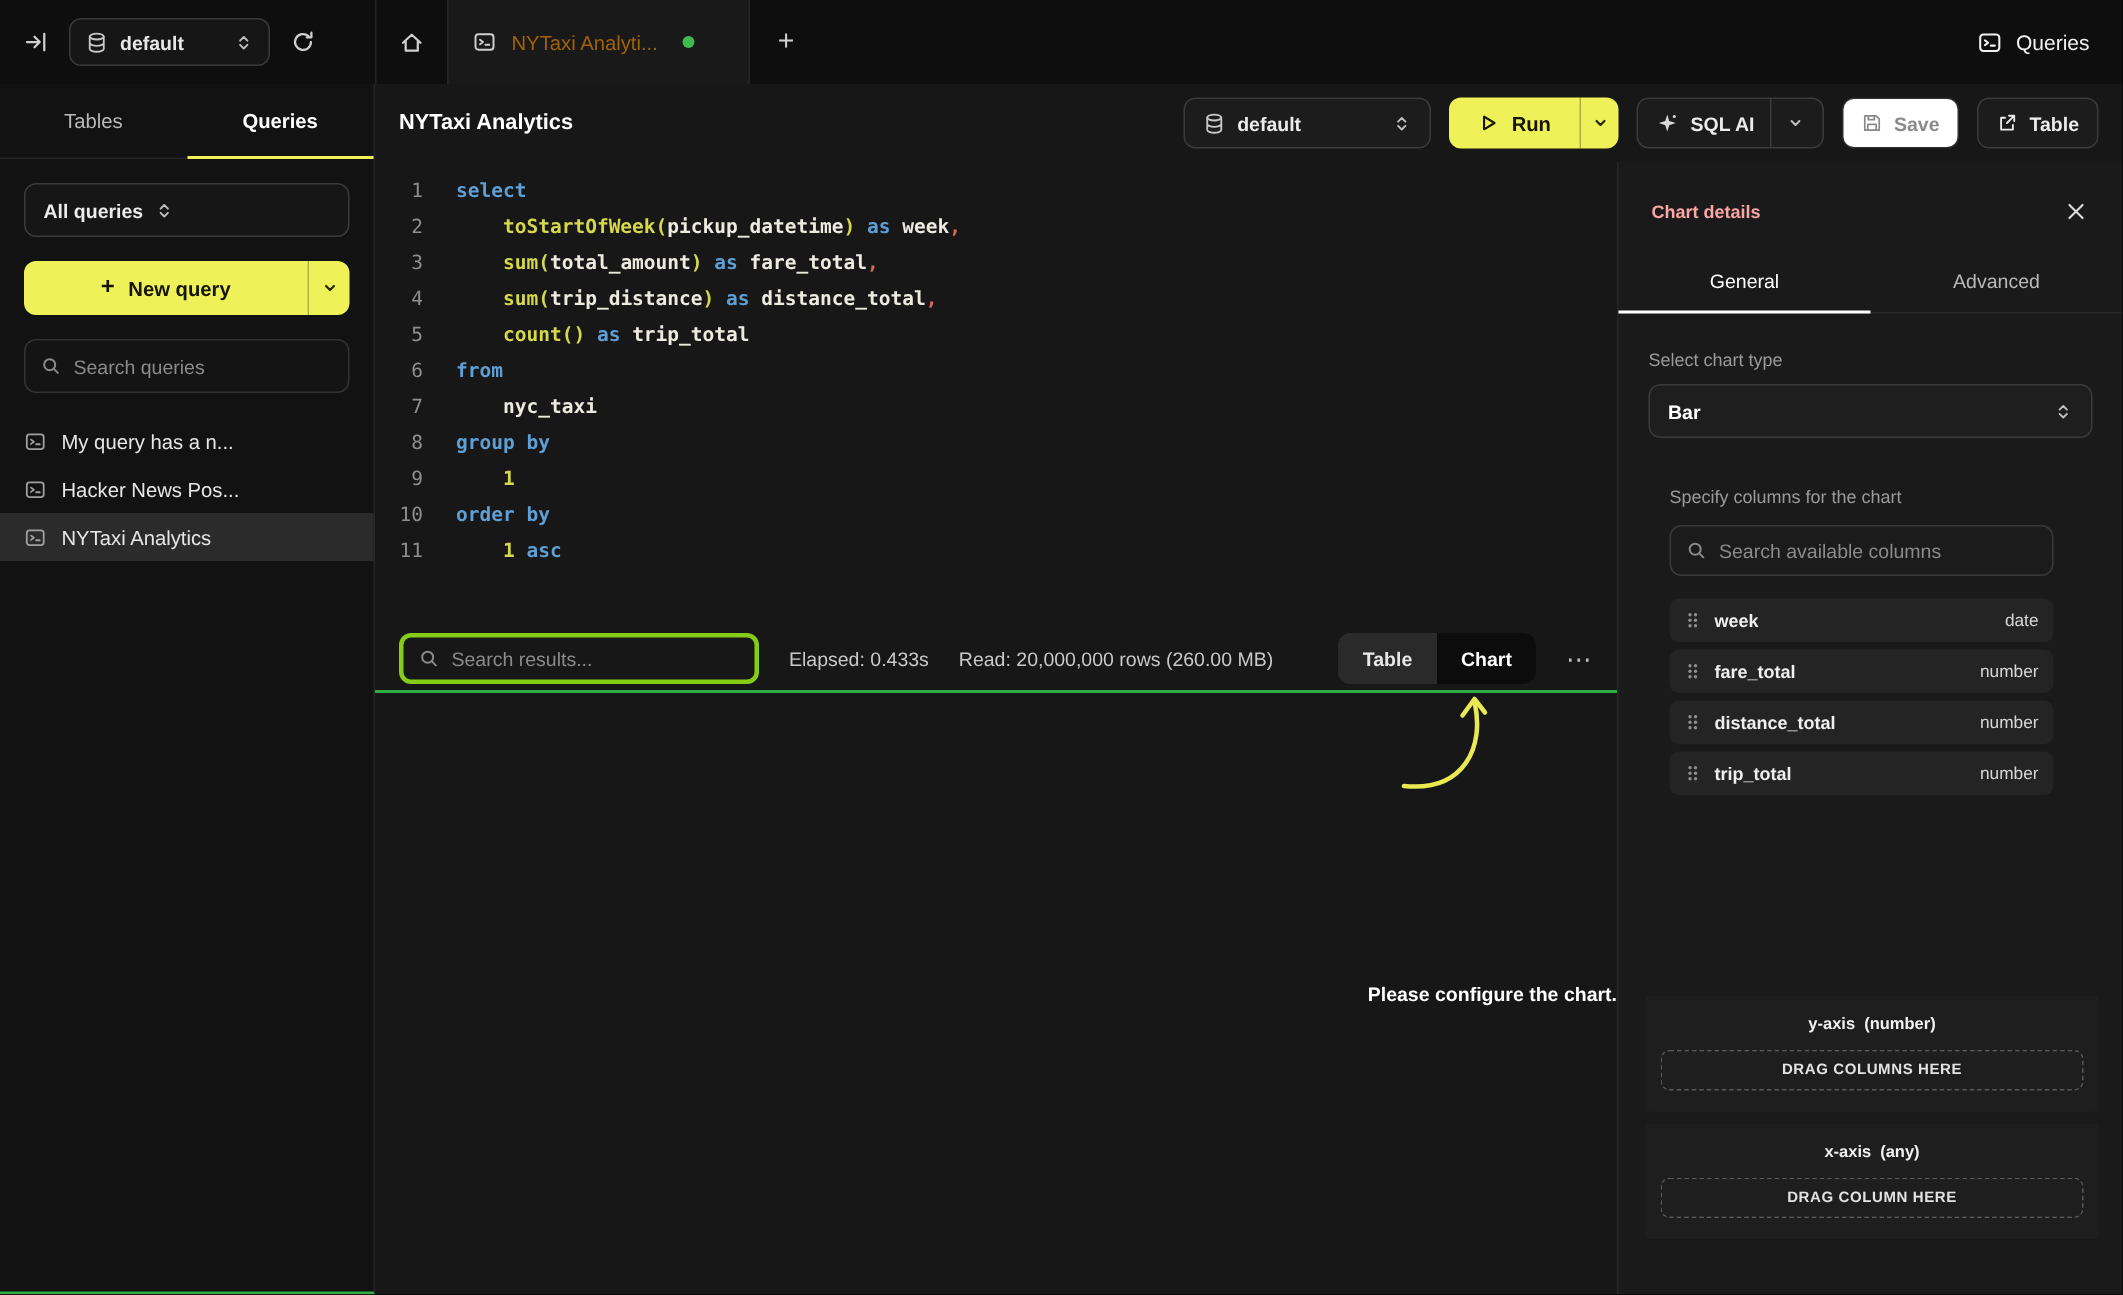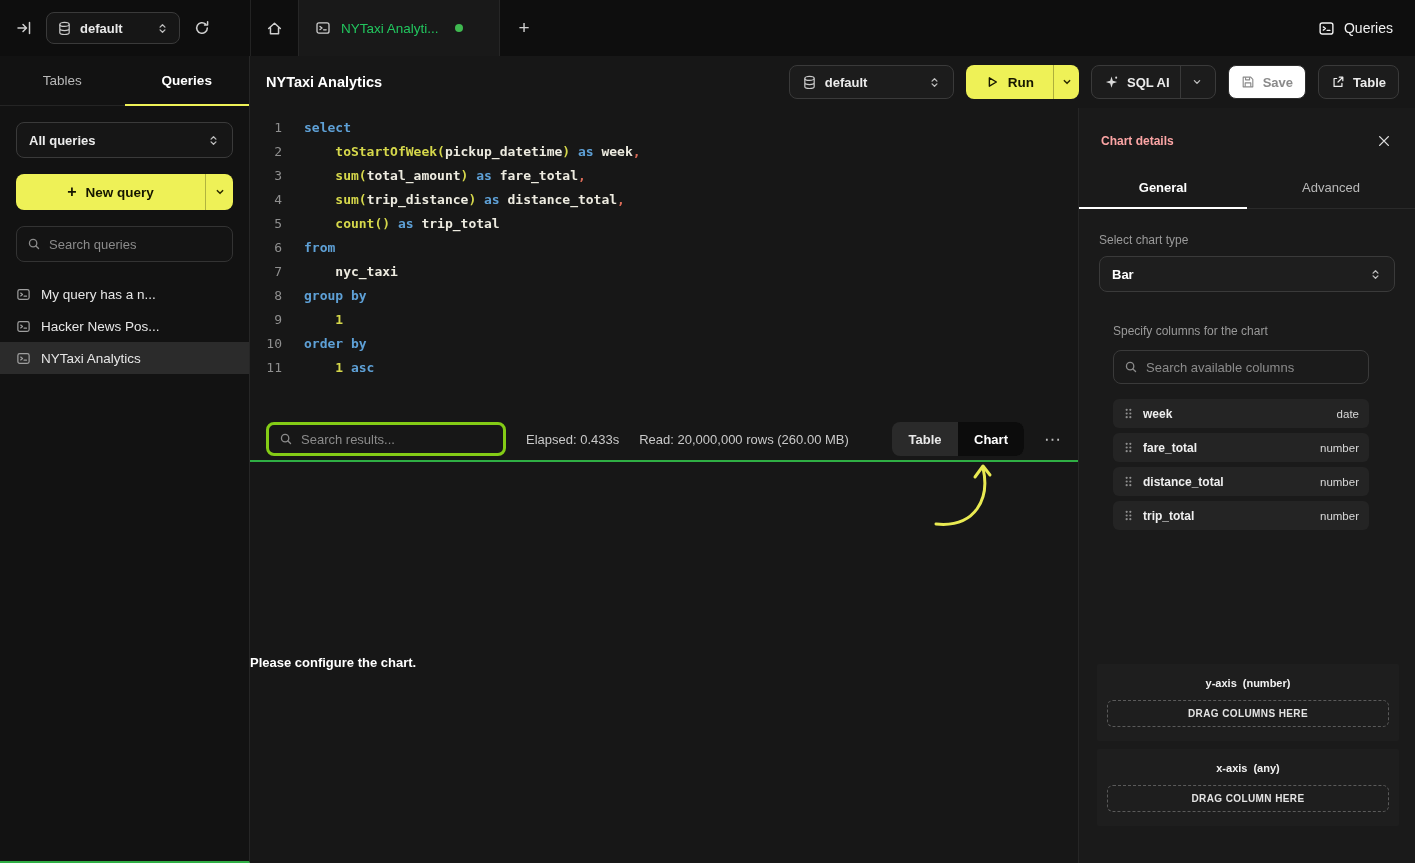--- a/index.html
+++ b/index.html
@@ -9,32 +9,32 @@
   .ic{display:block;flex:none}
 
   
   .topbar{position:absolute;left:0;top:0;right:0;height:56px;background:#0e0e0e;display:flex;align-items:stretch}
   .tb-left{width:250px;flex:none;display:flex;align-items:center;gap:14px;padding:0 16px}
   .db-pill{display:flex;align-items:center;gap:8px;height:32px;padding:0 10px;border:1px solid #3a3a3a;border-radius:8px;background:#161616;font-size:13px;font-weight:600;color:#e8e8e8;min-width:134px}
   .db-pill .lbl{flex:1}
   .icon-btn{color:#cfcfcf;display:flex;align-items:center;justify-content:center}
   .tabstrip{flex:1;display:flex;align-items:stretch;border-left:1px solid #232323}
   .tab-home{width:47px;display:flex;align-items:center;justify-content:center;color:#cfcfcf}
-  .tab-active{display:flex;align-items:center;gap:10px;padding:0 16px;min-width:202px;background:#191919;border-left:1px solid #262626;border-right:1px solid #262626;font-size:13.5px;color:#22c55e}
+  .tab-active{display:flex;align-items:center;gap:10px;padding:0 16px;min-width:202px;background:#191919;border-left:1px solid #262626;border-right:1px solid #262626;font-size:13.5px;color:#a16207}
   .green-dot{width:8px;height:8px;border-radius:50%;background:#3fb950;margin-left:6px}
   .tab-plus{width:48px;display:flex;align-items:center;justify-content:center;color:#cfcfcf;font-size:19px}
   .tb-right{margin-left:auto;display:flex;align-items:center;gap:9px;padding:0 22px;font-size:14px;color:#f0f0f0}
 
   
   .sidebar{position:absolute;left:0;top:56px;width:250px;bottom:0;background:#121212;border-right:1px solid #262626;border-bottom:2px solid #2fae44}
   .side-tabs{display:flex;height:50px;border-bottom:1px solid #242424}
   .side-tab{flex:1;display:flex;align-items:center;justify-content:center;font-size:13.5px;color:#b9b9b9;position:relative;cursor:pointer}
   .side-tab.active{color:#fff;font-weight:700}
   .side-tab.active::after{content:"";position:absolute;left:0;right:0;bottom:-1px;height:2px;background:#eef157}
-  .side-select{margin:16px;height:36px;display:flex;align-items:center;justify-content:space-between;gap:8px;padding:0 12px;border:1px solid #3a3a3a;border-radius:8px;background:#161616;font-size:13px;font-weight:600}
+  .side-select{margin:16px;height:36px;display:flex;align-items:center;justify-content:flex-start;gap:8px;padding:0 12px;border:1px solid #3a3a3a;border-radius:8px;background:#161616;font-size:13px;font-weight:600}
   .new-query{margin:10px 16px 0;height:36px;border-radius:8px;background:#eef157;color:#151500;display:flex;overflow:hidden;font-weight:700;font-size:13.5px;cursor:pointer}
   .nq-main{flex:1;display:flex;align-items:center;justify-content:center;gap:9px}
   .nq-plus{font-size:16px;font-weight:700}
   .nq-caret{width:28px;border-left:1px solid rgba(21,21,0,.28);display:flex;align-items:center;justify-content:center}
   .side-search{margin:16px;height:36px;border:1px solid #333;border-radius:8px;display:flex;align-items:center;gap:8px;padding:0 10px;background:#141414;color:#8b8b8b}
   input{background:transparent;border:0;outline:none;color:#e8e8e8;font:inherit;font-size:13px;width:100%}
   ::placeholder{color:#8b8b8b}
   .qlist{margin-top:4px}
   .qitem{height:32px;display:flex;align-items:center;gap:10px;padding:0 16px;font-size:13.5px;color:#e6e6e6;cursor:pointer}
   .qitem .ic{color:#9f9f9f}
@@ -69,32 +69,32 @@
   
   .results-bar{position:absolute;left:250px;top:418px;width:828px;height:42px;display:flex;align-items:center;gap:20px;padding:0 16px}
   .search-results{width:240px;height:34px;border:3px solid #84cc16;border-radius:8px;display:flex;align-items:center;gap:8px;padding:0 10px;background:transparent;color:#8b8b8b;flex:none}
   .meta{font-size:13px;color:#c9c9c9;white-space:nowrap}
   .segment{margin-left:auto;display:flex;height:34px;border-radius:8px;overflow:hidden;background:#2a2a2a;flex:none}
   .seg{width:66px;display:flex;align-items:center;justify-content:center;font-size:13px;font-weight:600;color:#e8e8e8;cursor:pointer}
   .seg.active{background:#0c0c0c;color:#fff}
   .more-dots{color:#bdbdbd;font-size:17px;letter-spacing:1px;cursor:pointer;flex:none}
 
   
-  .chart-area{position:absolute;left:250px;top:460px;width:828px;bottom:0;border-top:2px solid #2fae44;background:#171717;display:flex;align-items:center;justify-content:flex-start}
+  .chart-area{position:absolute;left:250px;top:460px;width:828px;bottom:0;border-top:2px solid #2fae44;background:#171717;display:flex;align-items:center;justify-content:flex-end}
   .chart-msg{font-size:13px;font-weight:700;color:#fff}
   .arrow{position:absolute;left:682px;top:-6px}
 
   
   .panel{position:absolute;left:1078px;top:108px;right:0;bottom:0;background:#1a1a1a;border-left:1px solid #262626}
   .panel-head{display:flex;align-items:center;justify-content:space-between;padding:26px 24px 20px 22px}
   .panel-title{font-size:12px;font-weight:700;color:#fca5a5}
   .close-btn{color:#dcdcdc;cursor:pointer}
   .panel-tabs{display:flex;border-bottom:1px solid #2a2a2a}
   .ptab{flex:1;text-align:center;padding:12px 0 13px;font-size:13px;color:#b9b9b9;position:relative;cursor:pointer}
-  .ptab.active{color:#fff;font-weight:700}
+  .ptab.active{color:#fff;font-weight:400}
   .ptab.active::after{content:"";position:absolute;left:0;right:0;bottom:-1px;height:2px;background:#fff}
   .panel-body{padding:24px 20px 0}
   .field-label{font-size:12px;color:#9a9a9a}
   .select{margin-top:9px;height:36px;display:flex;align-items:center;justify-content:space-between;padding:0 12px;border:1px solid #3a3a3a;border-radius:8px;background:#1e1e1e;font-size:13px;font-weight:600;color:#fff;cursor:pointer}
   .columns-sec{margin:32px 26px 0 14px}
   .col-search{margin-top:12px;height:34px;border:1px solid #3a3a3a;border-radius:8px;display:flex;align-items:center;gap:8px;padding:0 10px;color:#8b8b8b;background:#1b1b1b}
   .col-list{margin-top:15px}
   .col-row{height:29px;margin-bottom:5px;background:#242424;border-radius:6px;display:flex;align-items:center;padding:0 10px;cursor:grab}
   .col-row .ic{color:#8f8f8f}
   .col-name{font-size:12px;font-weight:700;margin-left:9px;color:#efefef}

